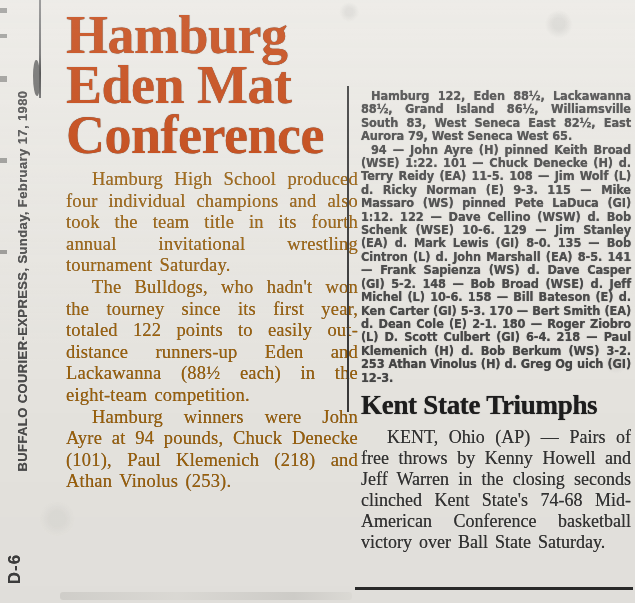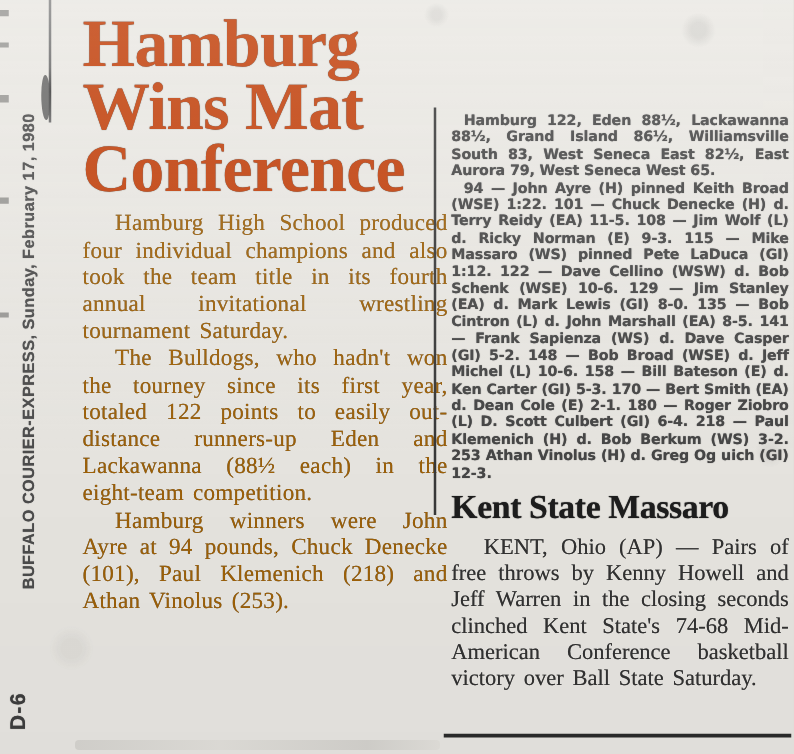--- a/index.html
+++ b/index.html
@@ -85,37 +85,37 @@
   <div class="edge-tick" style="top:34px;height:4px;"></div>
   <div class="edge-tick" style="top:76px;height:6px;"></div>
   <div class="edge-tick" style="top:158px;height:5px;"></div>
   <div class="edge-tick" style="top:250px;height:4px;"></div>
 
   <div class="masthead">BUFFALO COURIER-EXPRESS, Sunday, February 17, 1980</div>
   <div class="page-num">D-6</div>
 
   <div class="left-col">
     <div class="headline">Hamburg</div>
-    <div class="headline">Wins Mat</div>
+    <div class="headline">Eden Mat</div>
     <div class="headline">Conference</div>
     <div class="bodycopy">
       <p>Hamburg High School produced four individual champions and also took the team title in its fourth annual invitational wrestling tournament Saturday.</p>
       <p>The Bulldogs, who hadn't won the tourney since its first year, totaled 122 points to easily out-distance runners-up Eden and Lackawanna (88½ each) in the eight-team competition.</p>
       <p>Hamburg winners were John Ayre at 94 pounds, Chuck Denecke (101), Paul Klemenich (218) and Athan Vinolus (253).</p>
     </div>
   </div>
 
   <div class="col-rule"></div>
 
   <div class="right-col">
     <div class="agate">
       <p>Hamburg 122, Eden 88½, Lackawanna 88½, Grand Island 86½, Williamsville South 83, West Seneca East 82½, East Aurora 79, West Seneca West 65.</p>
       <p>94 — John Ayre (H) pinned Keith Broad (WSE) 1:22. 101 — Chuck Denecke (H) d. Terry Reidy (EA) 11-5. 108 — Jim Wolf (L) d. Ricky Norman (E) 9-3. 115 — Mike Massaro (WS) pinned Pete LaDuca (GI) 1:12. 122 — Dave Cellino (WSW) d. Bob Schenk (WSE) 10-6. 129 — Jim Stanley (EA) d. Mark Lewis (GI) 8-0. 135 — Bob Cintron (L) d. John Marshall (EA) 8-5. 141 — Frank Sapienza (WS) d. Dave Casper (GI) 5-2. 148 — Bob Broad (WSE) d. Jeff Michel (L) 10-6. 158 — Bill Bateson (E) d. Ken Carter (GI) 5-3. 170 — Bert Smith (EA) d. Dean Cole (E) 2-1. 180 — Roger Ziobro (L) D. Scott Culbert (GI) 6-4. 218 — Paul Klemenich (H) d. Bob Berkum (WS) 3-2. 253 Athan Vinolus (H) d. Greg Og uich (GI) 12-3.</p>
     </div>
-    <div class="kent-headline">Kent State Massaro</div>
+    <div class="kent-headline">Kent State Triumphs</div>
     <div class="kent-body">
       <p>KENT, Ohio (AP) — Pairs of free throws by Kenny Howell and Jeff Warren in the closing seconds clinched Kent State's 74-68 Mid-American Conference basketball victory over Ball State Saturday.</p>
     </div>
   </div>
 
   <div class="bottom-rule"></div>
   <div class="smudge"></div>
 
   <div class="texture"></div>
 </div>

